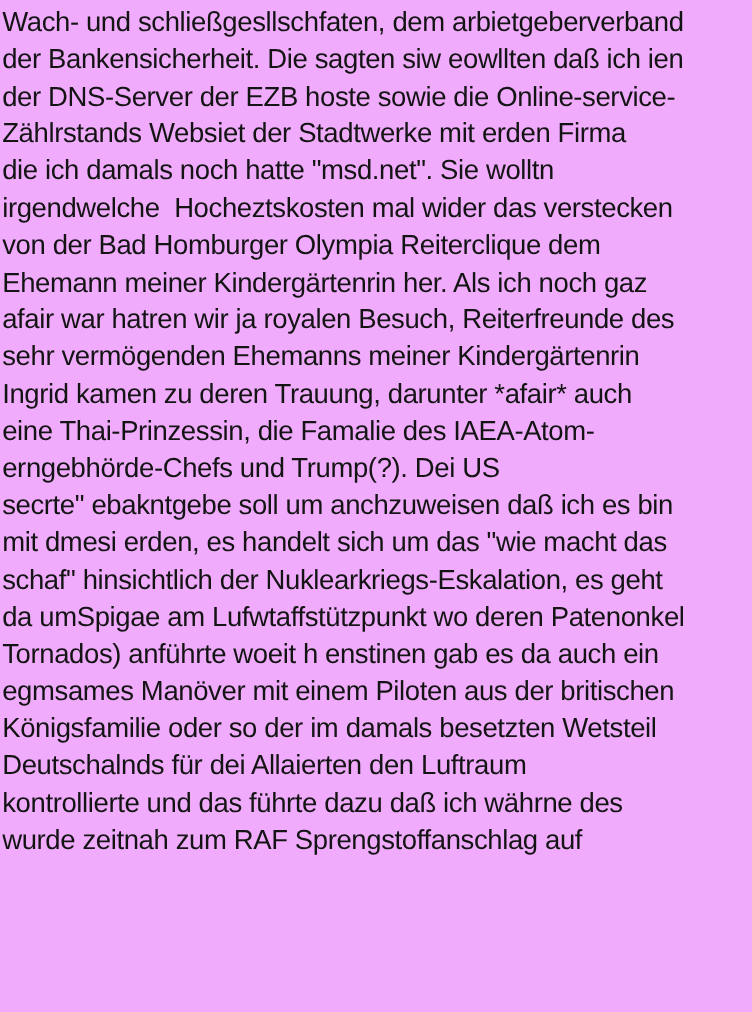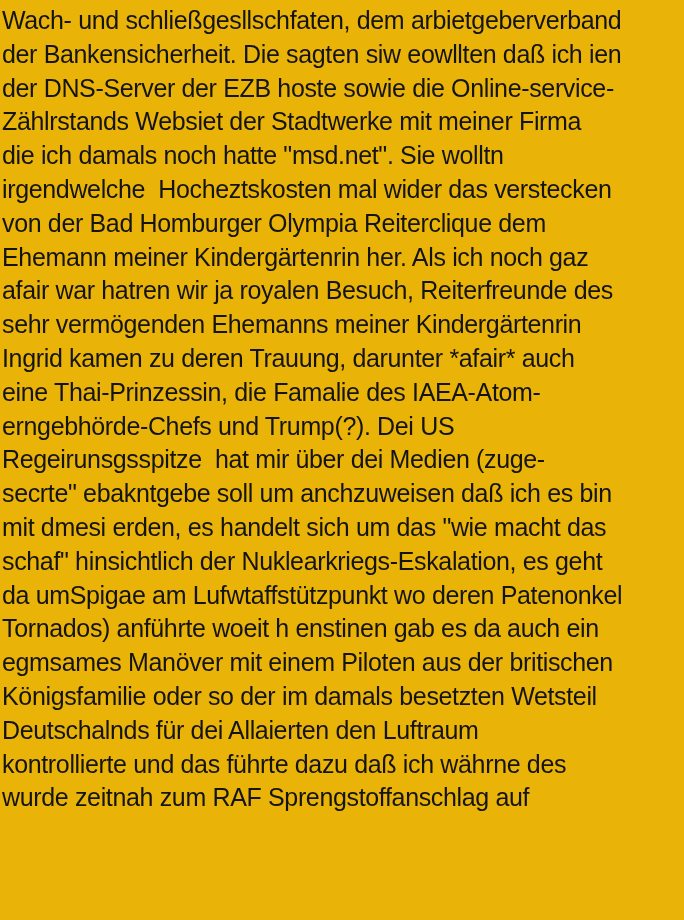--- a/index.html
+++ b/index.html
@@ -10,51 +10,50 @@
     width: 684px;
     height: 920px;
     background: #ffffff;
     overflow: hidden;
   }
   .page {
     box-sizing: border-box;
     width: 684px;
     height: 920px;
     padding: 4px 0 0 2px;
-    background: #eab308;
+    background: #f0abfc;
   }
   .text-line {
     font-family: "Liberation Sans", sans-serif;
     font-size: 25px;
     line-height: 33.8px;
     height: 33.8px;
     letter-spacing: -0.35px;
     color: #141414;
     white-space: pre;
     overflow: hidden;
   }
 </style>
 </head>
 <body>
 
 <div class="page">
   <div class="text-line">Wach- und schließgesllschfaten, dem arbietgeberverband</div>
   <div class="text-line">der Bankensicherheit. Die sagten siw eowllten daß ich ien</div>
   <div class="text-line">der DNS-Server der EZB hoste sowie die Online-service-</div>
-  <div class="text-line">Zählrstands Websiet der Stadtwerke mit meiner Firma</div>
+  <div class="text-line">Zählrstands Websiet der Stadtwerke mit erden Firma</div>
   <div class="text-line">die ich damals noch hatte "msd.net". Sie wolltn</div>
   <div class="text-line">irgendwelche  Hocheztskosten mal wider das verstecken</div>
   <div class="text-line">von der Bad Homburger Olympia Reiterclique dem</div>
   <div class="text-line">Ehemann meiner Kindergärtenrin her. Als ich noch gaz</div>
   <div class="text-line">afair war hatren wir ja royalen Besuch, Reiterfreunde des</div>
   <div class="text-line">sehr vermögenden Ehemanns meiner Kindergärtenrin</div>
   <div class="text-line">Ingrid kamen zu deren Trauung, darunter *afair* auch</div>
   <div class="text-line">eine Thai-Prinzessin, die Famalie des IAEA-Atom-</div>
   <div class="text-line">erngebhörde-Chefs und Trump(?). Dei US</div>
-  <div class="text-line">Regeirunsgsspitze  hat mir über dei Medien (zuge-</div>
   <div class="text-line">secrte" ebakntgebe soll um anchzuweisen daß ich es bin</div>
   <div class="text-line">mit dmesi erden, es handelt sich um das "wie macht das</div>
   <div class="text-line">schaf" hinsichtlich der Nuklearkriegs-Eskalation, es geht</div>
   <div class="text-line">da umSpigae am Lufwtaffstützpunkt wo deren Patenonkel</div>
   <div class="text-line">Tornados) anführte woeit h enstinen gab es da auch ein</div>
   <div class="text-line">egmsames Manöver mit einem Piloten aus der britischen</div>
   <div class="text-line">Königsfamilie oder so der im damals besetzten Wetsteil</div>
   <div class="text-line">Deutschalnds für dei Allaierten den Luftraum</div>
   <div class="text-line">kontrollierte und das führte dazu daß ich währne des</div>
   <div class="text-line">wurde zeitnah zum RAF Sprengstoffanschlag auf</div>

